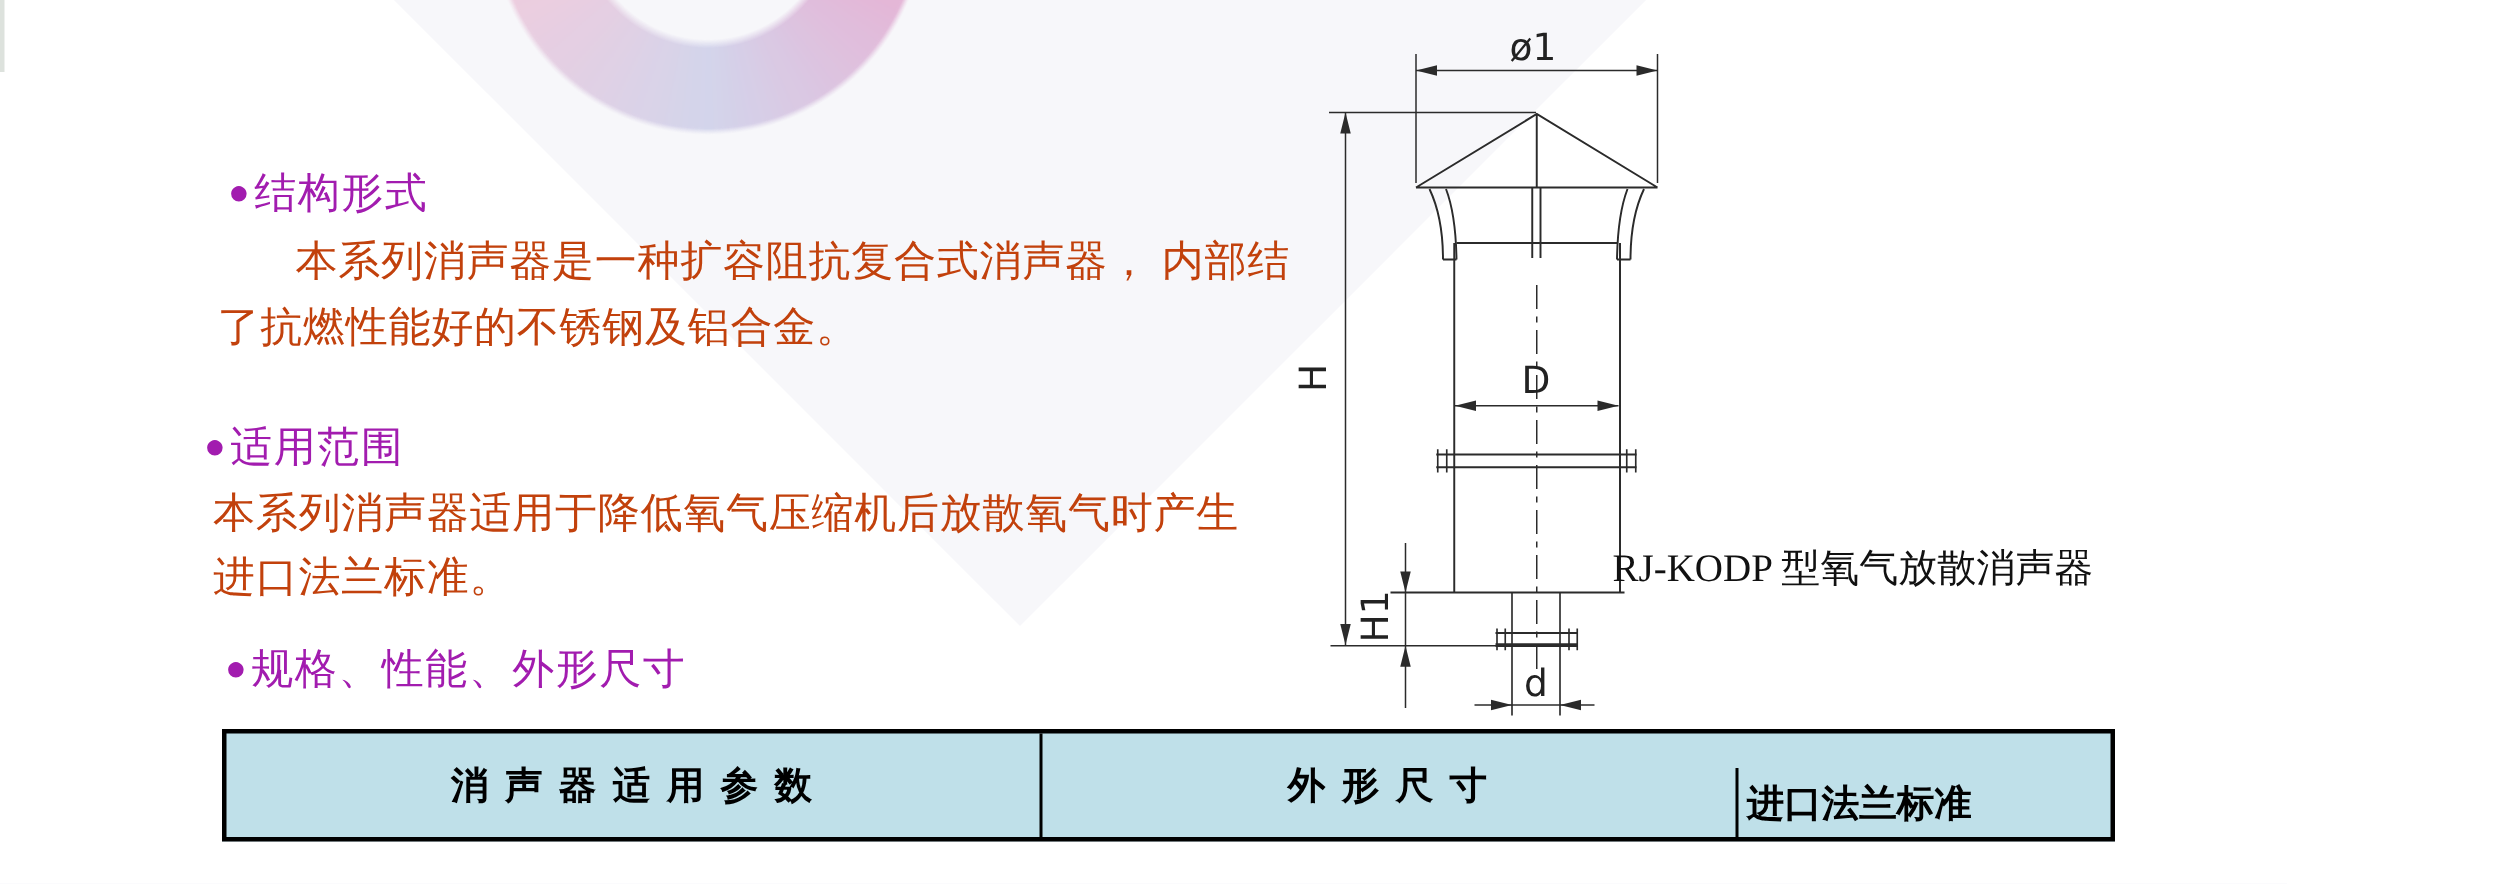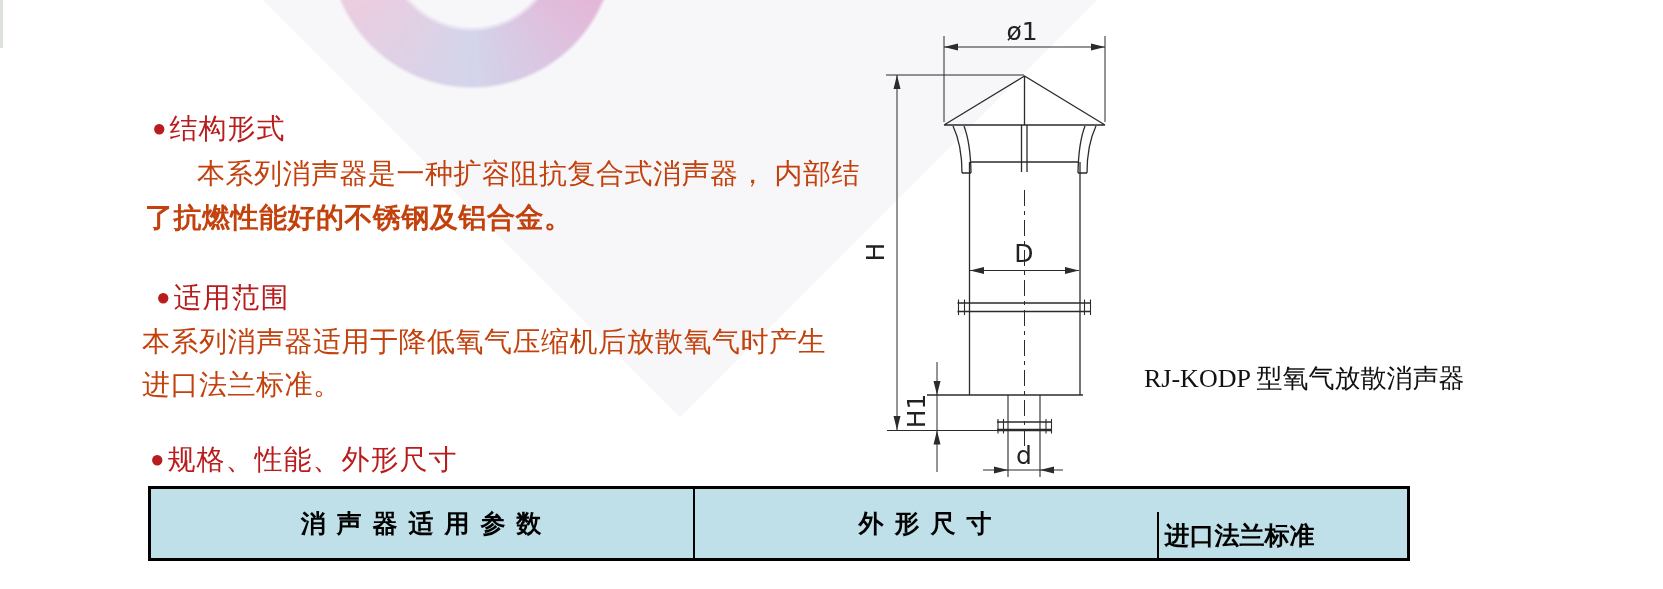--- a/index.html
+++ b/index.html
@@ -18,30 +18,30 @@
     mask:radial-gradient(closest-side,transparent 0 56%,#000 60% 97%,transparent 100%);
     filter:blur(2px);opacity:.85;
   }
   .wm-diamond{
     position:absolute;left:300px;top:-500px;width:760px;height:760px;
     transform:rotate(45deg);background:rgba(213,217,228,0.20);
   }
   .edge-artifact{position:absolute;left:0;top:0;width:3px;height:48px;background:#dde2dd;}
   
   .red-heading{
-    position:absolute;font-size:28px;color:#b91c1c;letter-spacing:1px;white-space:nowrap;
+    position:absolute;font-size:28px;color:#a21caf;letter-spacing:1px;white-space:nowrap;
   }
   .red-heading .bullet{font-size:24px;vertical-align:2px;margin-right:2px;}
   
   .body-line{
     position:absolute;font-size:28px;letter-spacing:0.5px;white-space:nowrap;color:#c2410c;
   }
   
   .fig-caption{
-    position:absolute;left:1144px;top:361px;font-size:26px;white-space:nowrap;color:#111;
+    position:absolute;left:1075px;top:361px;font-size:26px;white-space:nowrap;color:#111;
   }
   
   .spec-table{
     position:absolute;left:148px;top:486px;width:1262px;height:75px;
     display:flex;box-sizing:border-box;border:3px solid #000;background:#bfe0e9;
   }
   .spec-table .cell{
     box-sizing:border-box;display:flex;align-items:center;justify-content:center;
     font-family:"Liberation Sans","DejaVu Sans",sans-serif;font-weight:bold;
     font-size:25px;color:#000;white-space:nowrap;
@@ -59,27 +59,27 @@
 </style>
 </head>
 <body>
 
 <div class="wm-diamond"></div>
 <div class="wm-ring"></div>
 <div class="edge-artifact"></div>
 
 <div class="red-heading" style="left:152px;top:110px;"><span class="bullet">●</span><span>结构形式</span></div>
 <div class="body-line" style="left:197px;top:155px;">本系列消声器是一种扩容阻抗复合式消声器， 内部结</div>
-<div class="body-line" style="left:145px;top:199px;font-weight:bold;">了抗燃性能好的不锈钢及铝合金。</div>
+<div class="body-line" style="left:145px;top:199px;">了抗燃性能好的不锈钢及铝合金。</div>
 
-<div class="red-heading" style="left:156px;top:279px;"><span class="bullet">●</span><span>适用范围</span></div>
+<div class="red-heading" style="left:136px;top:279px;"><span class="bullet">●</span><span>适用范围</span></div>
 <div class="body-line" style="left:142px;top:323px;">本系列消声器适用于降低氧气压缩机后放散氧气时产生</div>
 <div class="body-line" style="left:142px;top:366px;">进口法兰标准。</div>
 
-<div class="red-heading" style="left:150px;top:441px;"><span class="bullet">●</span><span>规格、性能、外形尺寸</span></div>
+<div class="red-heading" style="left:150px;top:427px;"><span class="bullet">●</span><span>规格、性能、外形尺寸</span></div>
 
 <svg class="abs" style="left:855px;top:5px;" width="290" height="485" viewBox="855 5 290 485">
   <g stroke="#2b2b2b" stroke-width="1.3" fill="none">
 
     <path d="M944 125 H1105 M944 125 L1024.5 76 L1105 125 M1024.5 76 V125"></path>
 
     <path d="M953 126 Q962 145 962 173 M964 126 Q970.5 143 971 173 M962 173 H971"></path>
 
     <path d="M1096 126 Q1087 145 1087 173 M1085 126 Q1078.5 143 1078 173 M1078 173 H1087"></path>
 

